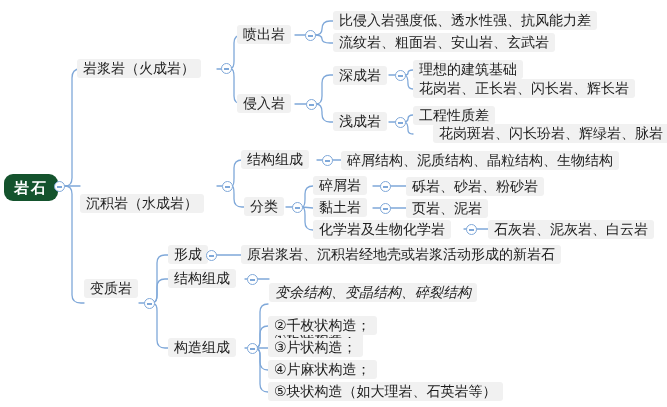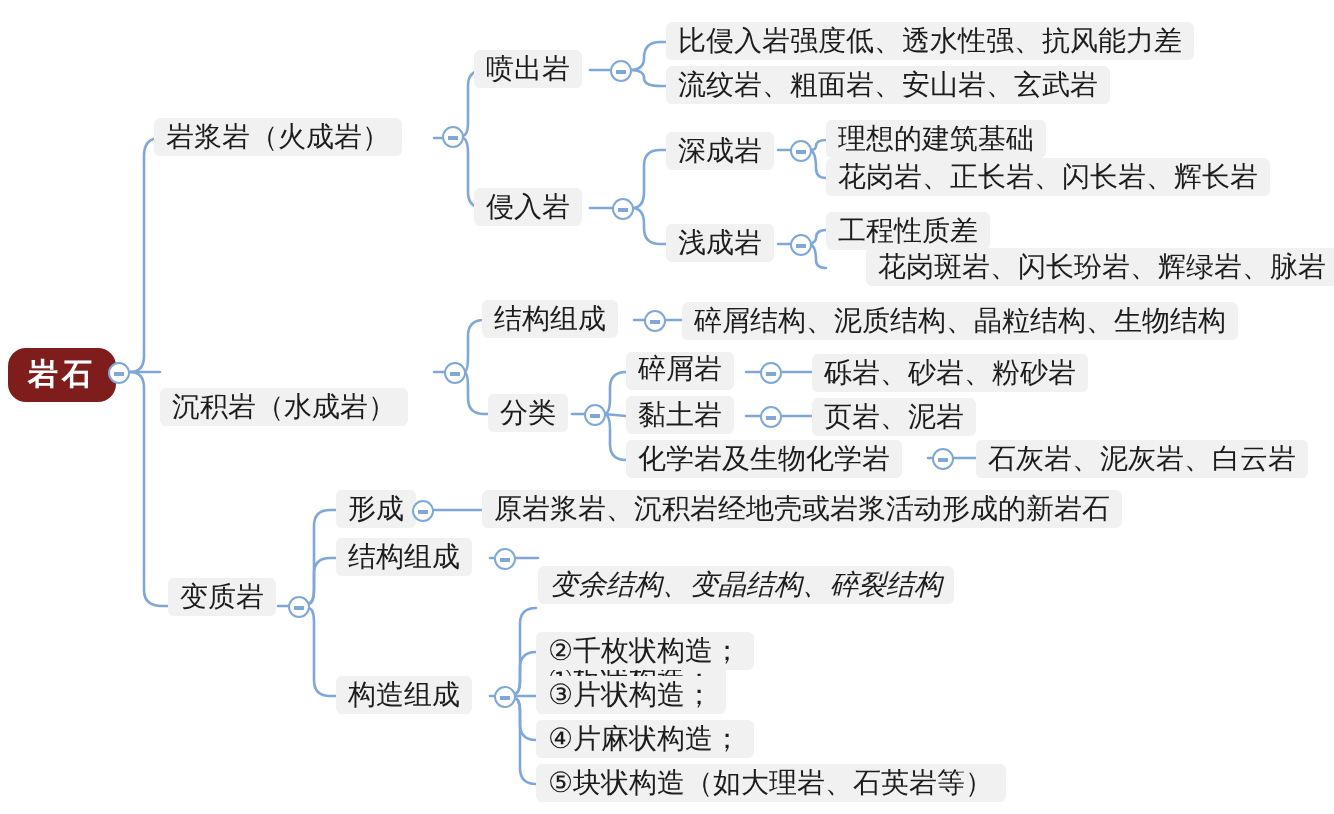--- a/index.html
+++ b/index.html
@@ -22,21 +22,21 @@
     padding:2px 6px;
     border-radius:3px;
     white-space:nowrap;
     cursor:default;
   }
   .root-node {
     position:absolute;
     z-index:3;
     left:4px; top:174px;
     width:54px; height:27px;
-    background:#7f1d1d;
+    background:#14532d;
     color:#ffffff;
     font-size:15px;
     font-weight:bold;
     line-height:27px;
     text-align:center;
     border-radius:9px;
     letter-spacing:2px;
     white-space:nowrap;
   }
   .collapse {
@@ -118,37 +118,37 @@
       <path d="M 257,348 L 268,348"></path>
       <path d="M 257,349 Q 260,349 260,356 L 260,362 Q 260,370 268,370"></path>
       <path d="M 257,349 Q 260,349 260,356 L 260,384 Q 260,392 268,392"></path>
     </g>
   </svg>
 
   <div class="root-node">岩石</div>
 
   <div class="node" style="left:77px;top:59px;">岩浆岩（火成岩）</div>
   <div class="node" style="left:80px;top:176px;margin-top:18px;">沉积岩（水成岩）</div>
-  <div class="node" style="left:84px;top:289px;text-align:right;">变质岩</div>
+  <div class="node" style="left:84px;top:279px;text-align:right;">变质岩</div>
 
   <div class="node" style="left:237px;top:25px;">喷出岩</div>
   <div class="node" style="left:333px;top:11px;">比侵入岩强度低、透水性强、抗风能力差</div>
   <div class="node" style="left:333px;top:33px;">流纹岩、粗面岩、安山岩、玄武岩</div>
   <div class="node" style="left:237px;top:94px;">侵入岩</div>
   <div class="node" style="left:333px;top:66px;">深成岩</div>
   <div class="node" style="left:413px;top:60px;">理想的建筑基础</div>
   <div class="node" style="left:413px;top:79px;">花岗岩、正长岩、闪长岩、辉长岩</div>
   <div class="node" style="left:333px;top:112px;">浅成岩</div>
   <div class="node" style="left:413px;top:106px;">工程性质差</div>
   <div class="node" style="left:433px;top:124px;">花岗斑岩、闪长玢岩、辉绿岩、脉岩</div>
 
   <div class="node" style="left:241px;top:150px;">结构组成</div>
   <div class="node" style="left:341px;top:151px;">碎屑结构、泥质结构、晶粒结构、生物结构</div>
   <div class="node" style="left:244px;top:197px;">分类</div>
-  <div class="node" style="left:313px;top:176px;font-family:Liberation Serif, serif;">碎屑岩</div>
+  <div class="node" style="left:313px;top:176px;">碎屑岩</div>
   <div class="node" style="left:406px;top:177px;">砾岩、砂岩、粉砂岩</div>
   <div class="node" style="left:313px;top:198px;">黏土岩</div>
   <div class="node" style="left:406px;top:199px;">页岩、泥岩</div>
   <div class="node" style="left:313px;top:220px;">化学岩及生物化学岩</div>
   <div class="node" style="left:488px;top:220px;">石灰岩、泥灰岩、白云岩</div>
 
   <div class="node" style="left:168px;top:245px;">形成</div>
   <div class="node" style="left:241px;top:245px;">原岩浆岩、沉积岩经地壳或岩浆活动形成的新岩石</div>
   <div class="node" style="left:168px;top:269px;">结构组成</div>
   <div class="node" style="left:269px;top:283px;font-style:italic;">变余结构、变晶结构、碎裂结构</div>

